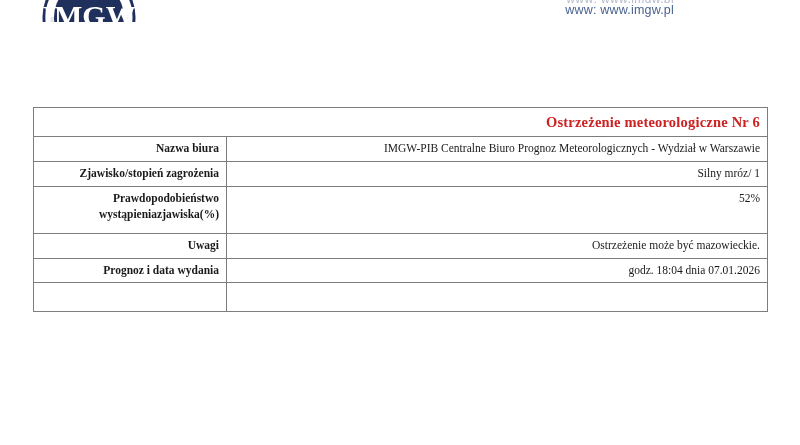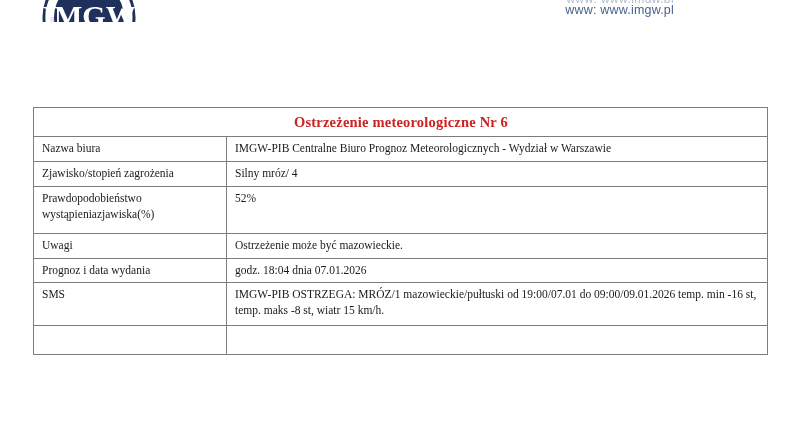--- a/index.html
+++ b/index.html
@@ -72,35 +72,36 @@
     width: 735px;
     border-collapse: collapse;
     table-layout: fixed;
   }
   .warning-table td {
     border: 1px solid #7d7d7d;
     padding: 4px 7px 4px 8px;
     vertical-align: top;
     font-size: 11.5px;
     line-height: 1.38;
+    text-align: right;
   }
   .col-label { width: 193px; }
 
   .title-cell {
     text-align: center;
     padding: 7px 4px 9px 4px;
   }
   .doc-title {
     color: #cc2222;
     font-weight: bold;
     font-size: 14.5px;
     letter-spacing: 0.2px;
   }
   .row-label {
-    font-weight: normal;
+    font-weight: bold;
     font-size: 11.5px;
   }
   .row-value { font-size: 11.5px; margin-top: 24px; }
   .val-strong { font-weight: bold; }
   .r-two td { height: 34px; }
   .r-prob td { height: 38px; }
   .r-empty td { height: 20px; }
 </style>
 </head>
 <body>
@@ -137,45 +138,41 @@
       </td>
     </tr>
 
     <tr>
       <td class="row-label">Nazwa biura</td>
       <td class="row-value">IMGW-PIB Centralne Biuro Prognoz Meteorologicznych - Wydział w Warszawie</td>
     </tr>
 
     <tr>
       <td class="row-label">Zjawisko/stopień zagrożenia</td>
-      <td class="row-value">Silny mróz/ 4</td>
+      <td class="row-value">Silny mróz/ 1</td>
     </tr>
 
 
 
 
     <tr class="r-prob">
       <td class="row-label">Prawdopodobieństwo wystąpieniazjawiska(%)</td>
       <td class="row-value">52%</td>
     </tr>
 
     <tr>
       <td class="row-label">Uwagi</td>
       <td class="row-value">Ostrzeżenie może być  mazowieckie.</td>
     </tr>
 
     <tr>
       <td class="row-label">Prognoz i data wydania</td>
       <td class="row-value">godz. 18:04 dnia 07.01.2026</td>
     </tr>
 
-    <tr class="r-two">
-      <td class="row-label">SMS</td>
-      <td class="row-value">IMGW-PIB OSTRZEGA: MRÓZ/1 mazowieckie/pułtuski od 19:00/07.01 do 09:00/09.01.2026 temp. min -16 st, temp. maks -8 st, wiatr 15 km/h.</td>
-    </tr>
 
     <tr class="r-empty">
       <td class="row-label"></td>
       <td class="row-value"></td>
     </tr>
 
   </tbody>
 </table>
 
 </body></html>

